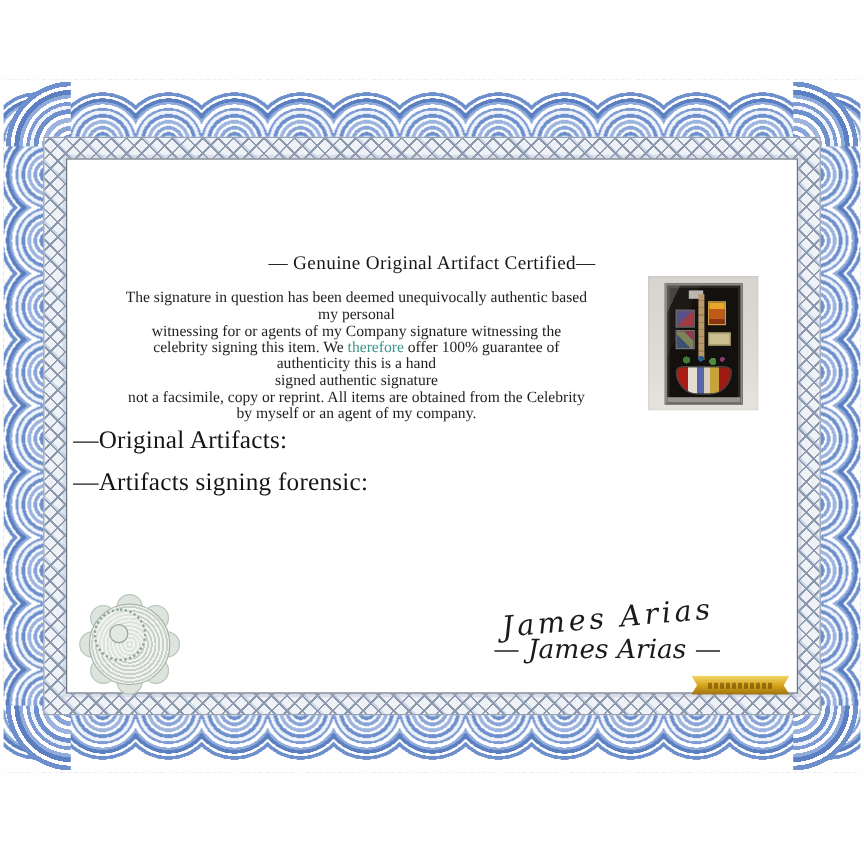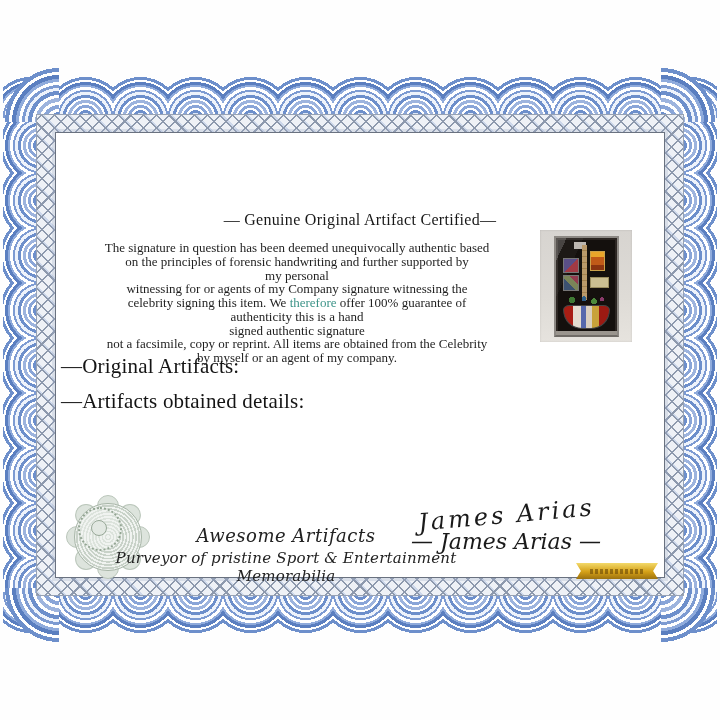--- a/index.html
+++ b/index.html
@@ -128,21 +128,20 @@
   <div class="corner c-bl"></div>
   <div class="corner c-br"></div>
   <div class="lattice"></div>
 
   <div class="paper">
 
     <div class="subtitle">— Genuine Original Artifact Certified—</div>
 
     <div class="body-text">
       <div>The signature in question has been deemed unequivocally authentic based</div>
-      <div>on the principles of forensic handwriting and further supported by</div>
       <div>my personal</div>
       <div>witnessing for or agents of my Company signature witnessing the</div>
       <div><span>celebrity signing this item. We </span><span class="hl-teal">therefore</span><span> offer 100% guarantee of</span></div>
       <div>authenticity this is a hand</div>
       <div>signed authentic signature</div>
       <div>not a facsimile, copy or reprint. All items are obtained from the Celebrity</div>
       <div>by myself or an agent of my company.</div>
     </div>
 
     <div class="photo">
@@ -154,40 +153,36 @@
         <div class="card-tr"></div>
         <div class="plaque"></div>
         <div class="neck"></div>
         <div class="greenery"></div>
         <div class="bowl"></div>
         <div class="base"></div>
       </div>
     </div>
 
     <div class="section-head sec1">—Original Artifacts:</div>
-    <div class="section-head sec2">—Artifacts obtained details:</div>
+    <div class="section-head sec2">—Artifacts signing forensic:</div>
 
     <div class="emboss-seal">
       <div class="petal p1"></div>
       <div class="petal p2"></div>
       <div class="petal p3"></div>
       <div class="petal p4"></div>
       <div class="petal p5"></div>
       <div class="petal p6"></div>
       <div class="petal p7"></div>
       <div class="petal p8"></div>
       <div class="disc"></div>
       <div class="ring"></div>
       <div class="core"></div>
     </div>
 
-    <div class="footer-center">
-      <div class="company-name">Awesome Artifacts</div>
-      <div class="company-tagline">Purveyor of pristine Sport &amp; Entertainment Memorabilia</div>
-    </div>
 
     <div class="sig-block">
       <div><span class="sig-script">James Arias</span></div>
       <div class="sig-printed">— James Arias —</div>
     </div>
 
     <div class="gold-seal">
       <div class="ribbon"></div>
       <div class="ribbon-line"></div>
     </div>

